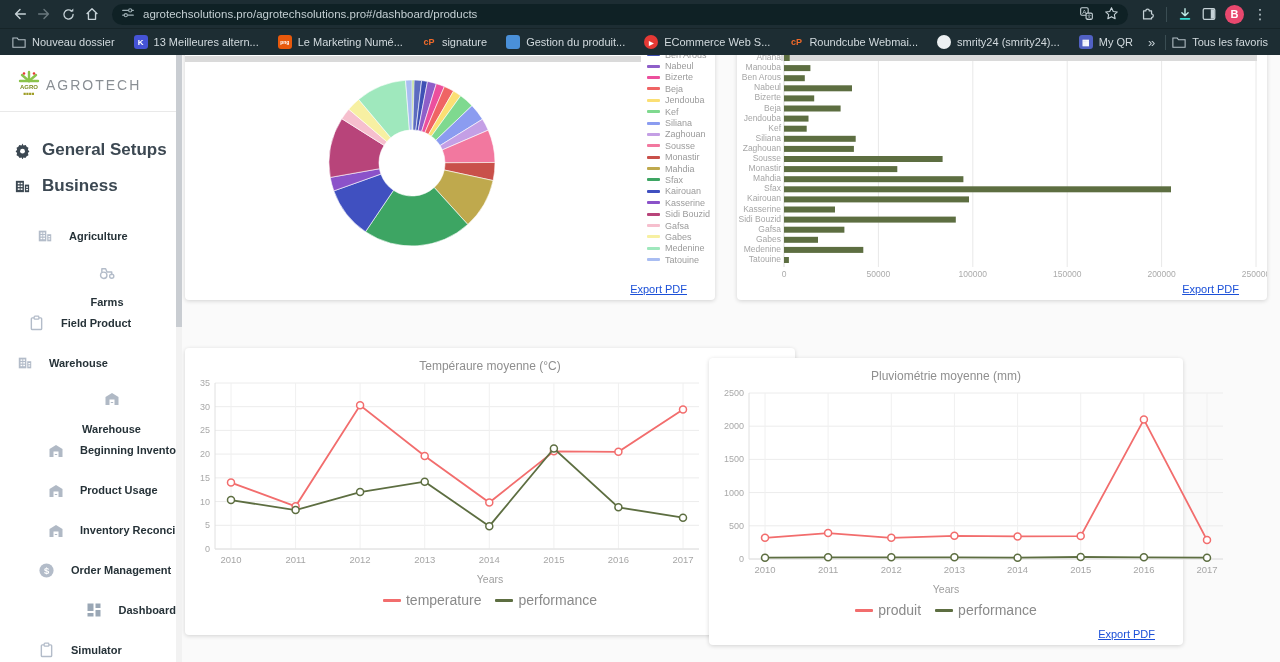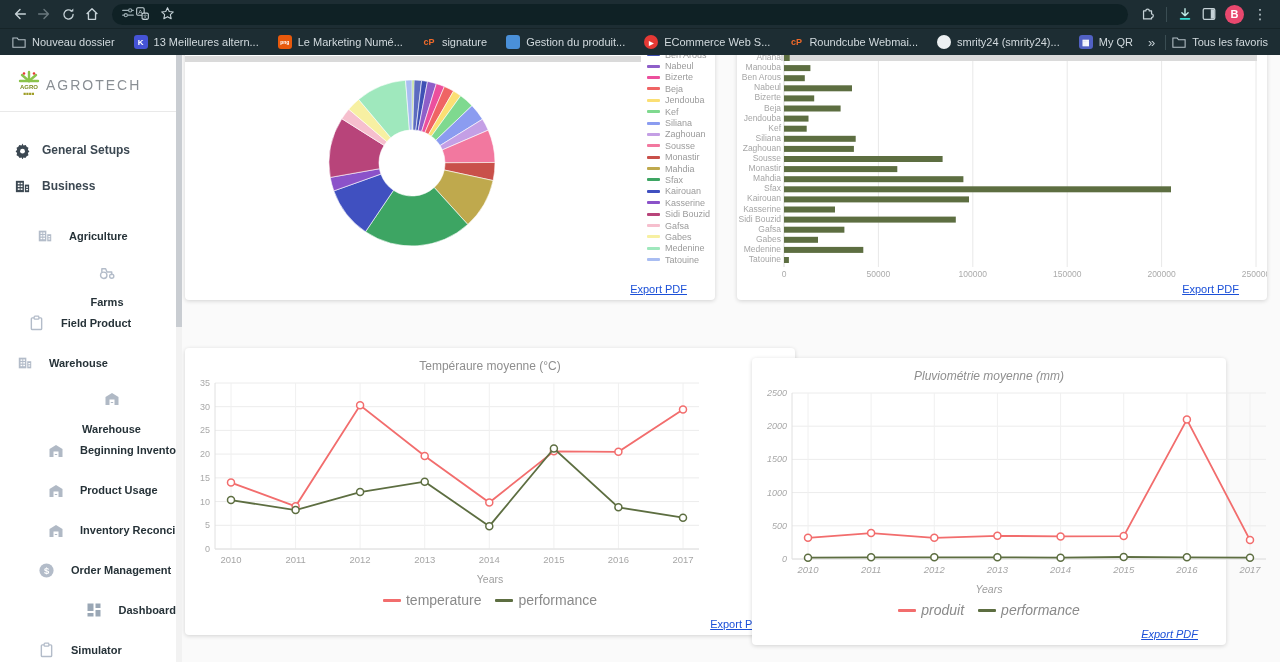--- a/index.html
+++ b/index.html
@@ -20,34 +20,34 @@
   .bm-ic{width:14px;height:14px;display:inline-flex;align-items:center;justify-content:center;border-radius:3px;font-size:8px;font-weight:bold;color:#fff;flex:none;}
   .bm-right{display:flex;align-items:center;flex:none;margin-left:10px;}
   .bm-chev{font-size:13px;color:#c3ced3;padding:0 4px;cursor:pointer;}
   
   .app{display:flex;height:608px;background:#fafafa;}
   .sidebar{width:176px;background:#fff;flex:none;overflow:hidden;position:relative;}
   .brand-row{display:flex;align-items:center;gap:4px;padding:15px 16px 11px 16px;}
   .brand-text{color:#8a8f94;font-size:14px;letter-spacing:2px;font-weight:500;}
   .sb-hr{height:1px;background:#e9e9e9;margin:0 0 0 0;}
   .sb-sections{padding-top:20px;}
-  .sb-section{display:flex;align-items:center;gap:11px;height:36px;padding-left:14px;color:#3c4852;font-size:12px;font-weight:bold;cursor:pointer;}
+  .sb-section{display:flex;align-items:center;gap:11px;height:36px;padding-left:14px;color:#3c4852;font-size:17px;font-weight:bold;cursor:pointer;}
   .sb-items{margin-top:12px;}
   .sb-item{display:flex;align-items:center;gap:16px;height:40px;color:#263238;font-size:11px;font-weight:bold;white-space:nowrap;cursor:pointer;}
   .sb-item.gap{margin-top:7px;flex-direction:column;}
   .sb-ic{width:17px;height:17px;display:inline-flex;align-items:center;justify-content:center;flex:none;}
   .sb-scroll{width:6px;background:#f2f2f2;position:relative;flex:none;}
   .sb-thumb{position:absolute;top:0;left:0;width:6px;height:272px;background:#c9cdd2;}
   
   .main{flex:1;position:relative;overflow:hidden;background:#fafafa;}
   .panel{position:absolute;background:#fff;border-radius:4px;box-shadow:0 1px 4px rgba(0,0,0,.16);}
   .p1{left:3px;top:-50px;width:530px;height:295px;}
   .p2{left:555px;top:-50px;width:530px;height:295px;}
   .p3{left:3px;top:293px;width:610px;height:287px;}
-  .p4{left:570px;top:303px;width:474px;height:287px;font-style:italic;}
+  .p4{left:527px;top:303px;width:474px;height:287px;}
   .export-link{position:absolute;right:28px;bottom:5px;font-size:11px;color:#1b50d8;text-decoration:underline;font-weight:500;cursor:pointer;}
   #donut{position:absolute;left:142px;top:73px;}
   #donut-legend{position:absolute;left:462px;top:44px;}
   .dl-row{display:flex;align-items:center;height:11.4px;font-size:9px;color:#9b9b9b;white-space:nowrap;cursor:pointer;}
   .dl-dash{width:13px;height:3px;border-radius:1px;margin-right:5px;flex:none;}
   #barchart{position:absolute;left:0;top:0;}
   .row-highlight{position:absolute;left:0;top:51px;width:456px;height:6px;background:#dadada;}
   .chart-title{text-align:center;padding-top:11px;font-size:12px;color:#8f8f8f;height:16px;}
   .lc-svg{display:block;margin:2px 0 0 4px;}
   .lc-years{text-align:center;font-size:10.5px;color:#9e9e9e;}
@@ -85,20 +85,21 @@
       <span>
         <svg width="14" height="14" viewBox="0 0 16 16">
             <g stroke="#9fb0b6" stroke-width="1.4" stroke-linecap="round">
               <line x1="2" y1="5" x2="14" y2="5"></line>
               <line x1="2" y1="10.5" x2="14" y2="10.5"></line>
             </g>
             <circle cx="10.5" cy="5" r="1.8" fill="#0f2125" stroke="#9fb0b6" stroke-width="1.2"></circle>
             <circle cx="5.5" cy="10.5" r="1.8" fill="#0f2125" stroke="#9fb0b6" stroke-width="1.2"></circle>
           </svg>
       </span>
+      <span class="url-text">agrotechsolutions.pro/agrotechsolutions.pro#/dashboard/products</span>
       <span class="pill-right">
         <span>
           <svg width="15" height="15" viewBox="0 0 18 18">
               <rect x="2" y="2" width="9" height="9" rx="1.5" fill="none" stroke="#c6d2d7" stroke-width="1.3"></rect>
               <text x="6.5" y="9.6" font-size="7.5" fill="#c6d2d7" text-anchor="middle" font-family="Liberation Sans">A</text>
               <rect x="8.5" y="8.5" width="7.5" height="7.5" rx="1.5" fill="#0f2125" stroke="#c6d2d7" stroke-width="1.3"></rect>
               <text x="12.2" y="14.6" font-size="6" fill="#c6d2d7" text-anchor="middle" font-family="Liberation Sans">文</text>
             </svg>
         </span>
         <span>

